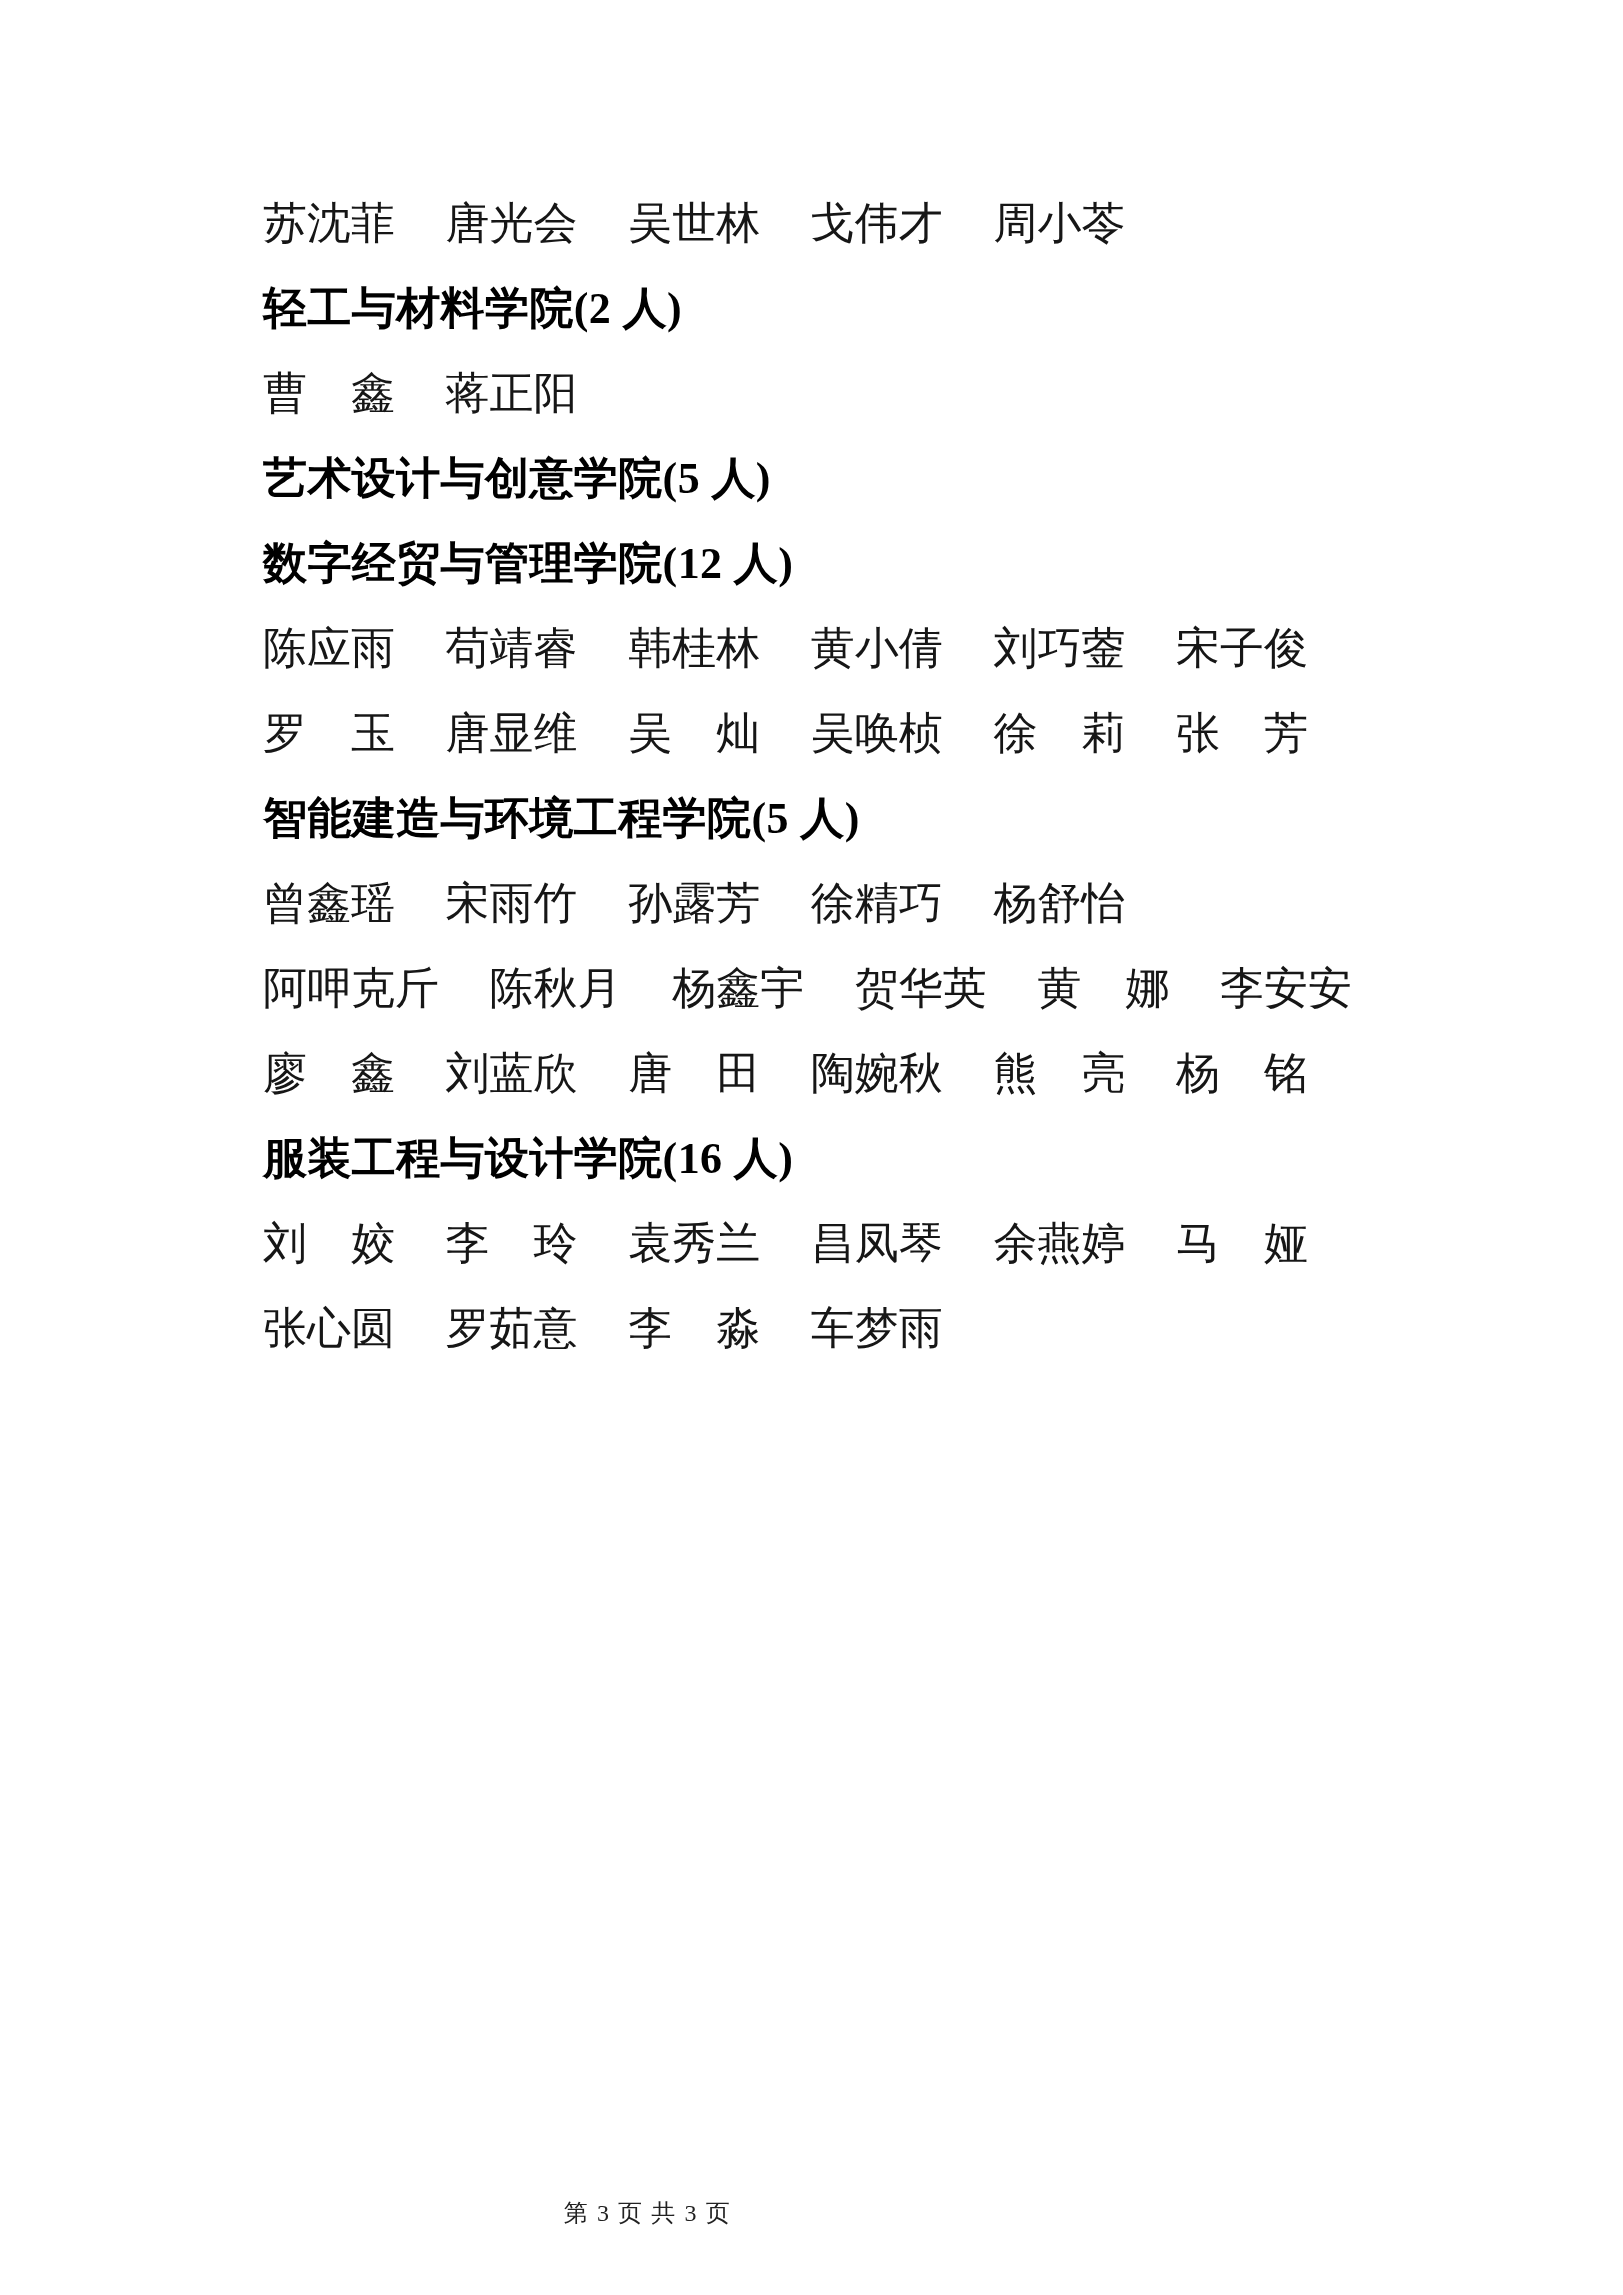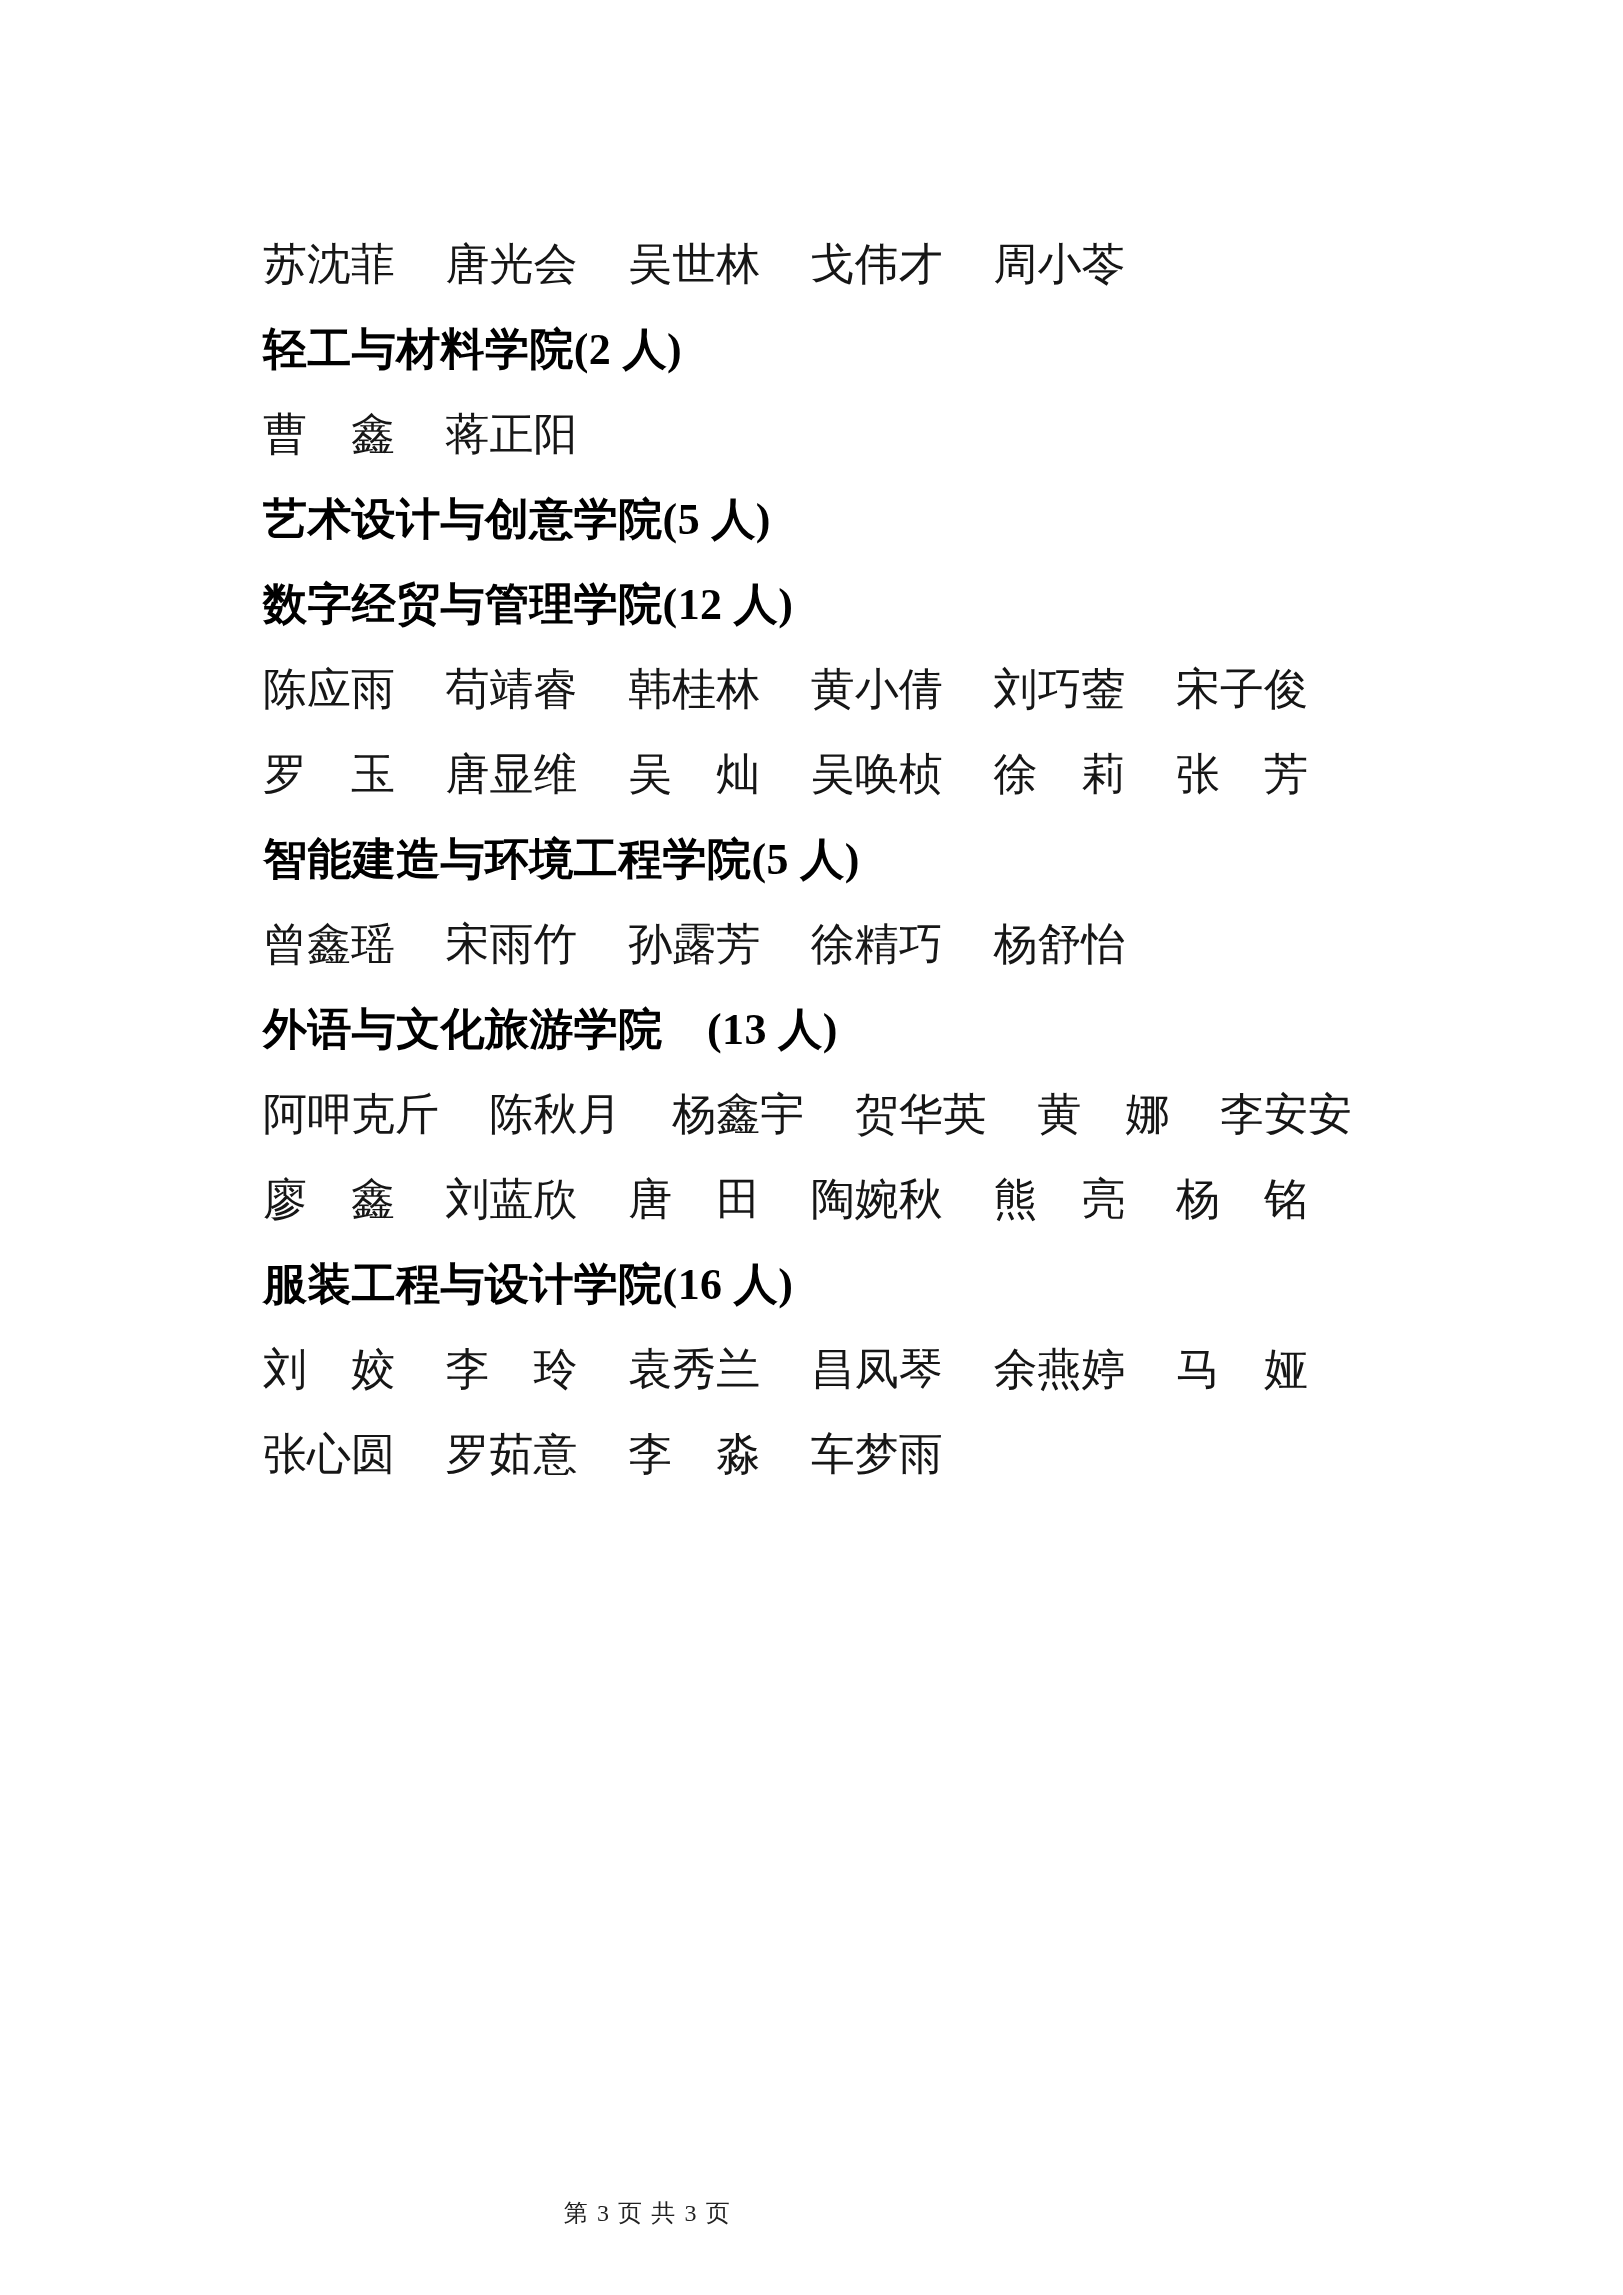--- a/index.html
+++ b/index.html
@@ -22,21 +22,21 @@
   }
   .content {
     position: absolute;
     left: 263px;
     top: 202px;
     width: 1237px;
   }
   .line {
     height: 85px;
     display: flex;
-    align-items: flex-end;
+    align-items: flex-start;
     font-size: 44px;
     line-height: 1;
     white-space: nowrap;
   }
   .names {
     column-gap: 1.15em;
     font-weight: 400;
   }
   .heading {
     font-weight: 700;
@@ -99,21 +99,20 @@
 
     <div class="line heading">智能建造与环境工程学院(5 人)</div>
     <div class="line names">
         <span class="name">曾鑫瑶</span>
         <span class="name">宋雨竹</span>
         <span class="name">孙露芳</span>
         <span class="name">徐精巧</span>
         <span class="name">杨舒怡</span>
       </div>
 
-    <div class="line heading">外语与文化旅游学院　(13 人)</div>
     <div class="line names">
         <span class="name">阿呷克斤</span>
         <span class="name">陈秋月</span>
         <span class="name">杨鑫宇</span>
         <span class="name">贺华英</span>
         <span class="name">黄　娜</span>
         <span class="name">李安安</span>
       </div>
     <div class="line names">
         <span class="name">廖　鑫</span>

